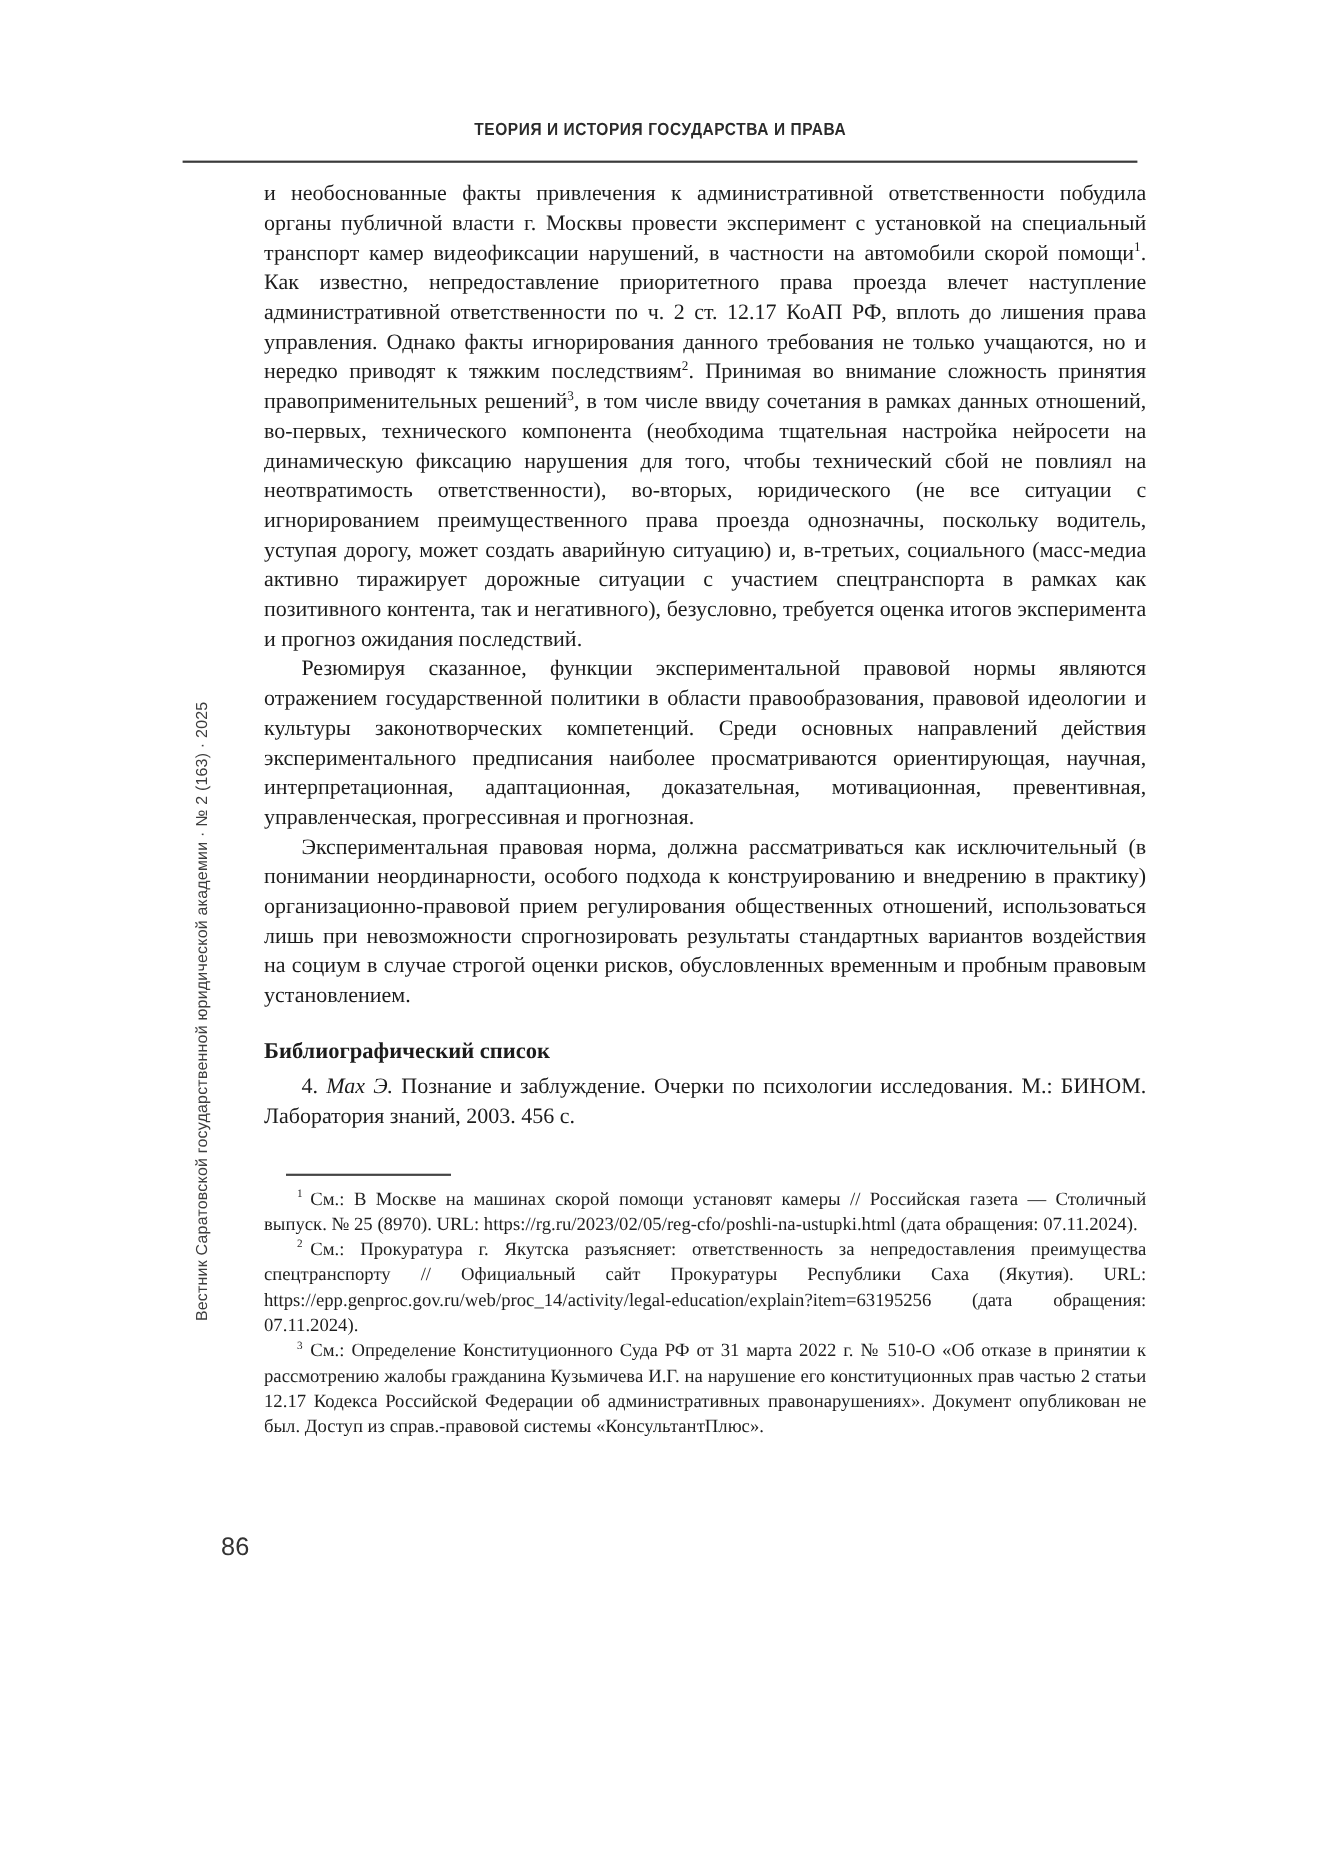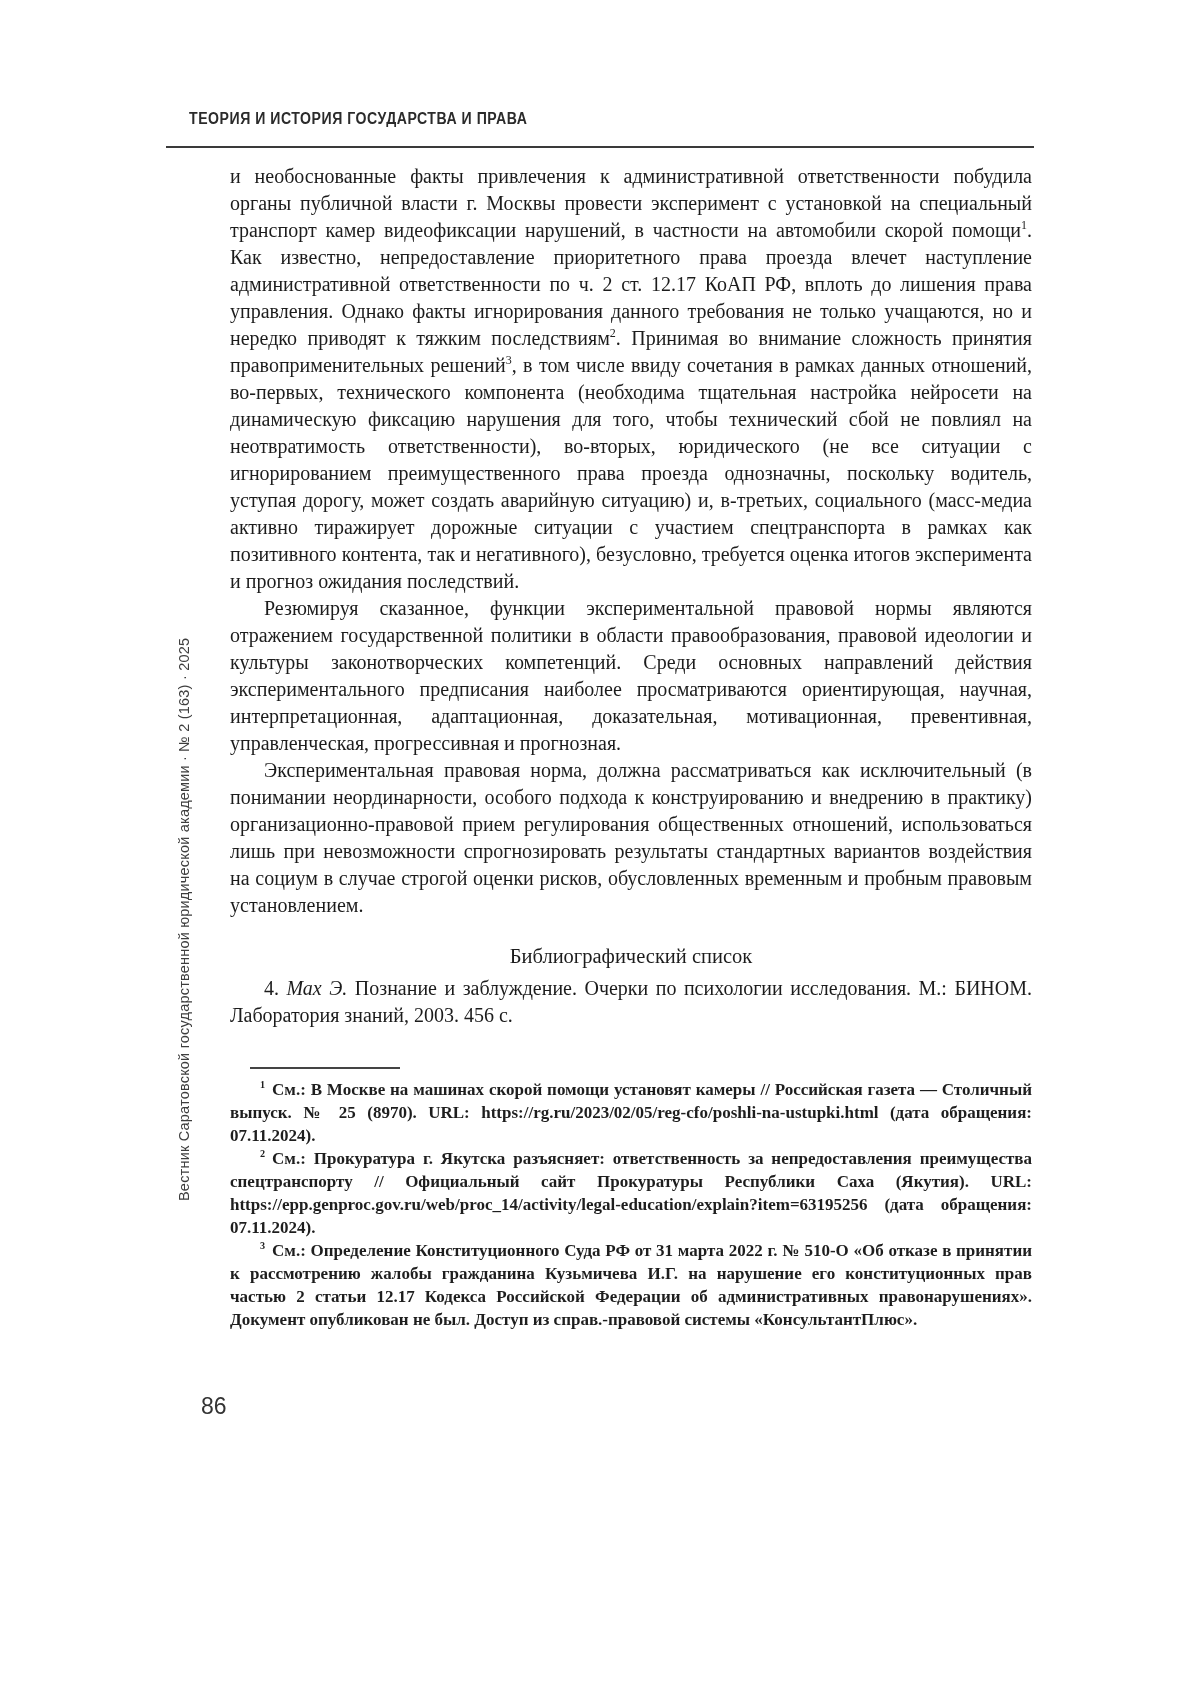--- a/index.html
+++ b/index.html
@@ -11,20 +11,21 @@
     overflow: hidden;
     font-family: "Liberation Serif", "DejaVu Serif", serif;
     color: #1c1c1c;
   }
   
   .running-head {
     position: absolute;
     top: 110px;
     left: 166px;
     width: 868px;
+    text-align: center;
     font-family: "Liberation Sans", "DejaVu Sans", sans-serif;
     font-size: 16px;
     font-weight: bold;
     color: #2b2b2b;
     letter-spacing: 0.6px;
     white-space: nowrap;
   }
   .running-head .squeeze {
     display: inline-block;
     transform: scaleX(0.88);
@@ -58,21 +59,21 @@
     left: 180px;
     top: 1393px;
     font-family: "Liberation Sans", "DejaVu Sans", sans-serif;
     font-size: 23px;
     color: #333333;
     margin-left: 21px;
   }
   
   .content {
     position: absolute;
-    left: 230px;
+    left: 240px;
     top: 163px;
     width: 802px;
   }
   .body-p {
     margin: 0;
     font-size: 20px;
     line-height: 27px;
     text-align: justify;
     text-indent: 34px;
     hyphens: auto;
@@ -80,22 +81,21 @@
   .body-p:first-child { text-indent: 0; }
   sup {
     font-size: 0.6em;
     line-height: 0;
     vertical-align: super;
   }
   .bib-heading {
     margin: 24px 0 5px 0;
     font-size: 20.5px;
     line-height: 27px;
-    font-weight: normal;
-    text-align: center;
+    font-weight: bold;
   }
   .bib-p {
     margin: 0;
     font-size: 20px;
     line-height: 27px;
     text-align: justify;
     text-indent: 34px;
     hyphens: auto;
   }
   .bib-p em { font-style: italic; }
@@ -106,21 +106,20 @@
     margin: 38px 0 9px 20px;
   }
   .fn-p {
     margin: 0;
     font-size: 17px;
     line-height: 23px;
     text-align: justify;
     text-indent: 30px;
     hyphens: auto;
     color: #1e1e1e;
-    font-weight: bold;
   }
   .fn-p sup { margin-right: 7px; }
 </style>
 </head>
 <body>
 
 <div class="page">
 
   <div class="running-head">
     <span class="squeeze">ТЕОРИЯ И ИСТОРИЯ ГОСУДАРСТВА И ПРАВА</span>

